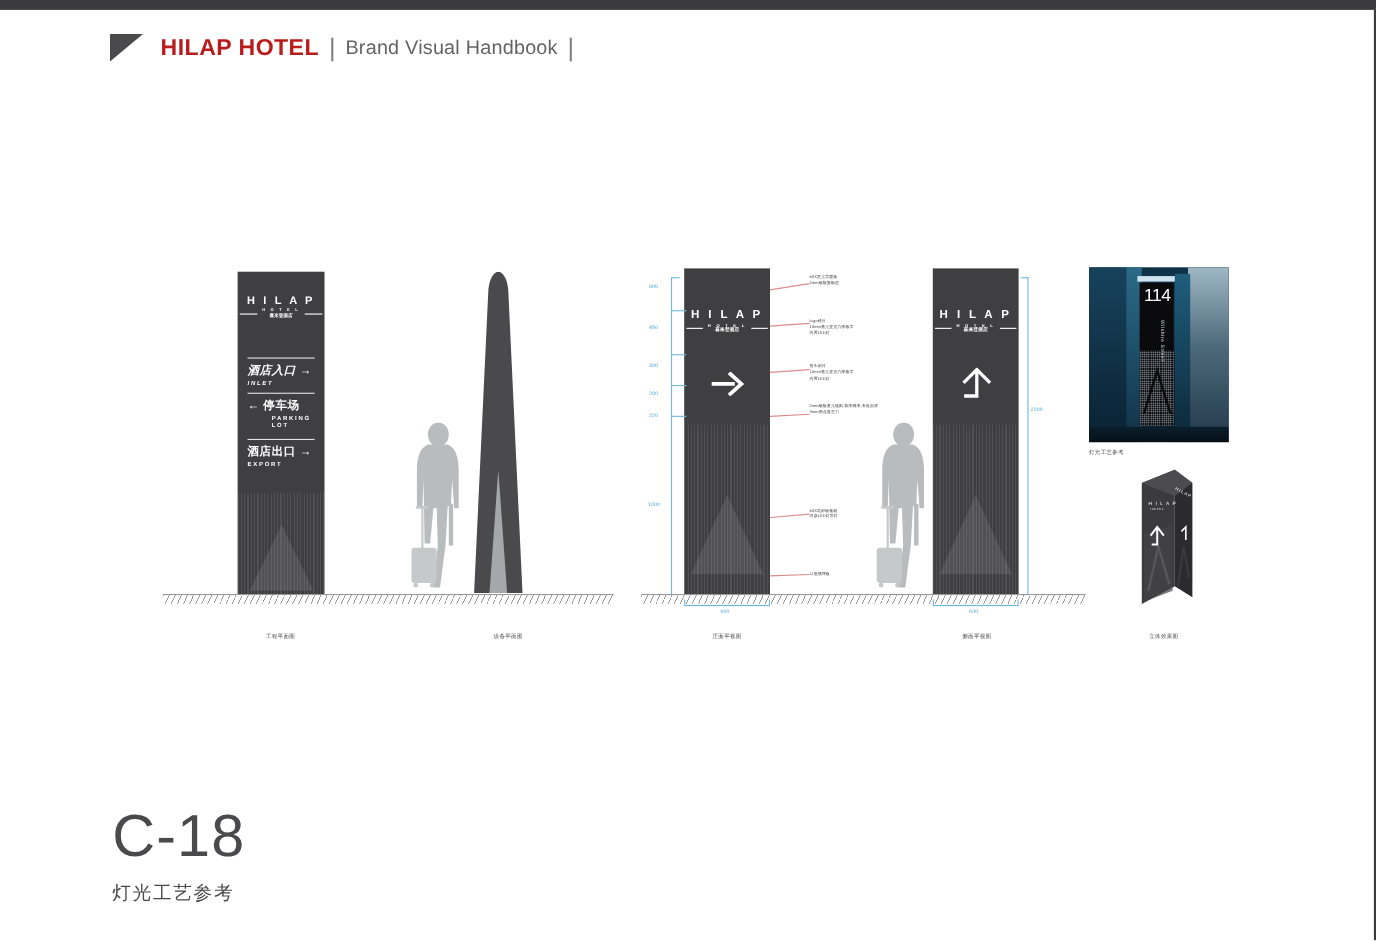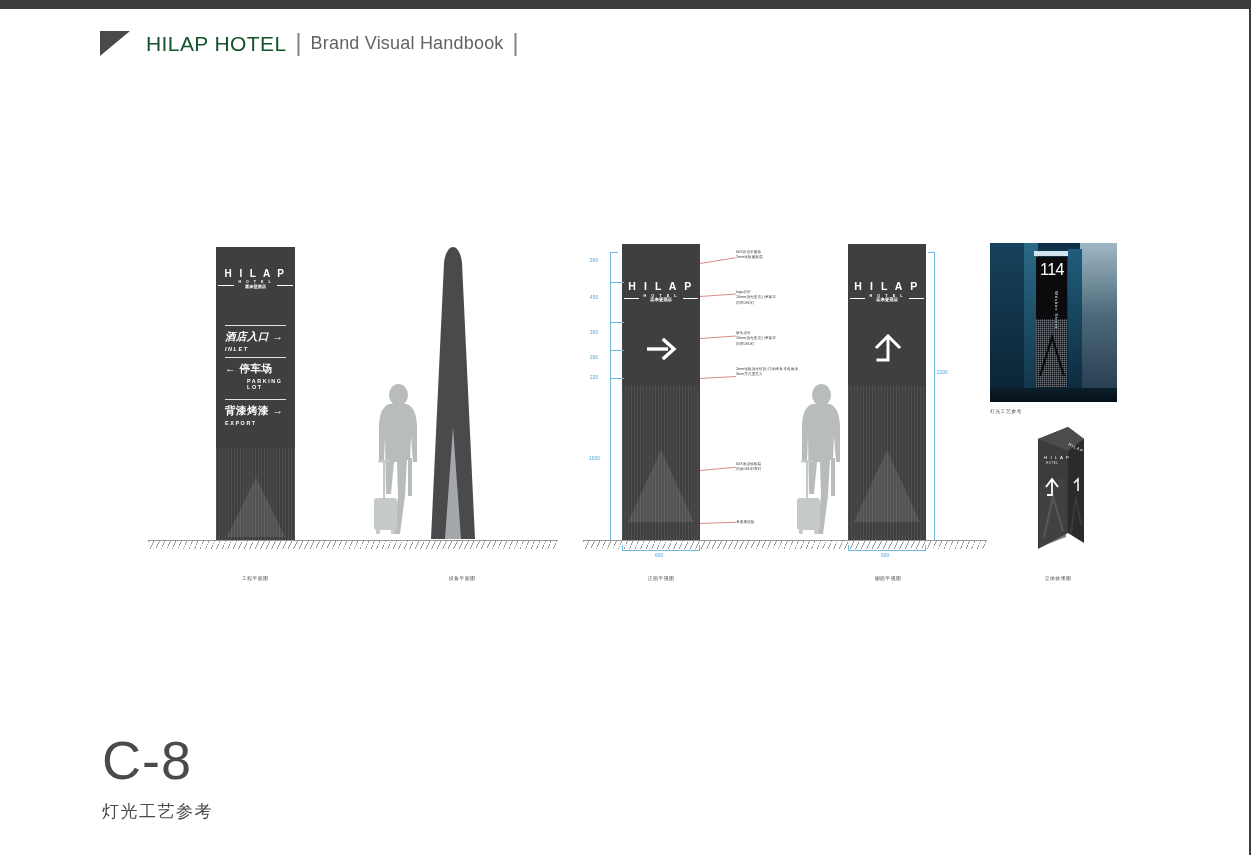--- a/index.html
+++ b/index.html
@@ -29,22 +29,22 @@
   
   #header {
     position: absolute; left: 100px; top: 30px;
     display: flex; align-items: center; gap: 0px;
   }
   #brandmark {
     width: 32px; height: 26px; margin-right: 14px;
     flex: none;
   }
   .hdr-strong {
-    font-size: 21px; font-weight: normal; letter-spacing: 0.4px;
-    color: #14532d; white-space: nowrap; text-align: center;
+    font-size: 21px; font-weight: bold; letter-spacing: 0.4px;
+    color: #b91c1c; white-space: nowrap; text-align: center;
   }
   .hdr-sep {
     font-size: 23px; color: #7e7e80; margin: 0 9px; font-weight: 300;
   }
   .hdr-light {
     font-size: 18px; font-weight: 400; color: #636365;
     letter-spacing: 0.2px; white-space: nowrap;
   }
   
   .sign {
@@ -185,21 +185,21 @@
 
     <div class="divider" style="top:110px;"></div>
     <div class="dir-row" style="top:115px; text-align:left;">
       <div class="dir-cn">←   停车场</div>
       <div class="dir-en" style="white-space:pre-line; margin-left:22px;">PARKING
 LOT</div>
     </div>
 
     <div class="divider" style="top:152px;"></div>
     <div class="dir-row" style="top:157px;">
-      <div class="dir-cn">背漆烤漆 →</div>
+      <div class="dir-cn">酒店出口 →</div>
       <div class="dir-en">EXPORT</div>
     </div>
   </div>
 
   <div class="ground" style="left:148px; top:540px; width:410px;"></div>
   <div class="cap" style="left:185px; top:575px; width:140px;">工程平面图</div>
 
   <svg class="person" style="left:372px; top:384px; width:52px; height:157px;" viewBox="0 0 52 157">
     <g fill="#b9bcbd">
       <ellipse cx="26.5" cy="11" rx="9.5" ry="11"></ellipse>
@@ -380,17 +380,17 @@
     </g>
     <g transform="translate(50,20) rotate(28)" fill="#ffffff">
       <text x="0" y="0" font-size="4" font-family="Liberation Sans, sans-serif" letter-spacing="1">HILAP</text>
     </g>
     <path d="M28,62 L34,54 L40,62 M34,54 L34,70 L29,70" stroke="#fff" stroke-width="1.8" fill="none"></path>
     <path d="M56,58 L60,54 L60,66" stroke="#fff" stroke-width="1.5" fill="none"></path>
   </svg>
   <div class="cap" style="left:1018px; top:575px; width:80px;">立体效果图</div>
 
   <div id="pagenum">
-    <div class="big">C-8</div>
+    <div class="big">C-18</div>
     <div class="sub">灯光工艺参考</div>
   </div>
 
 </div>
 
 </body></html>

